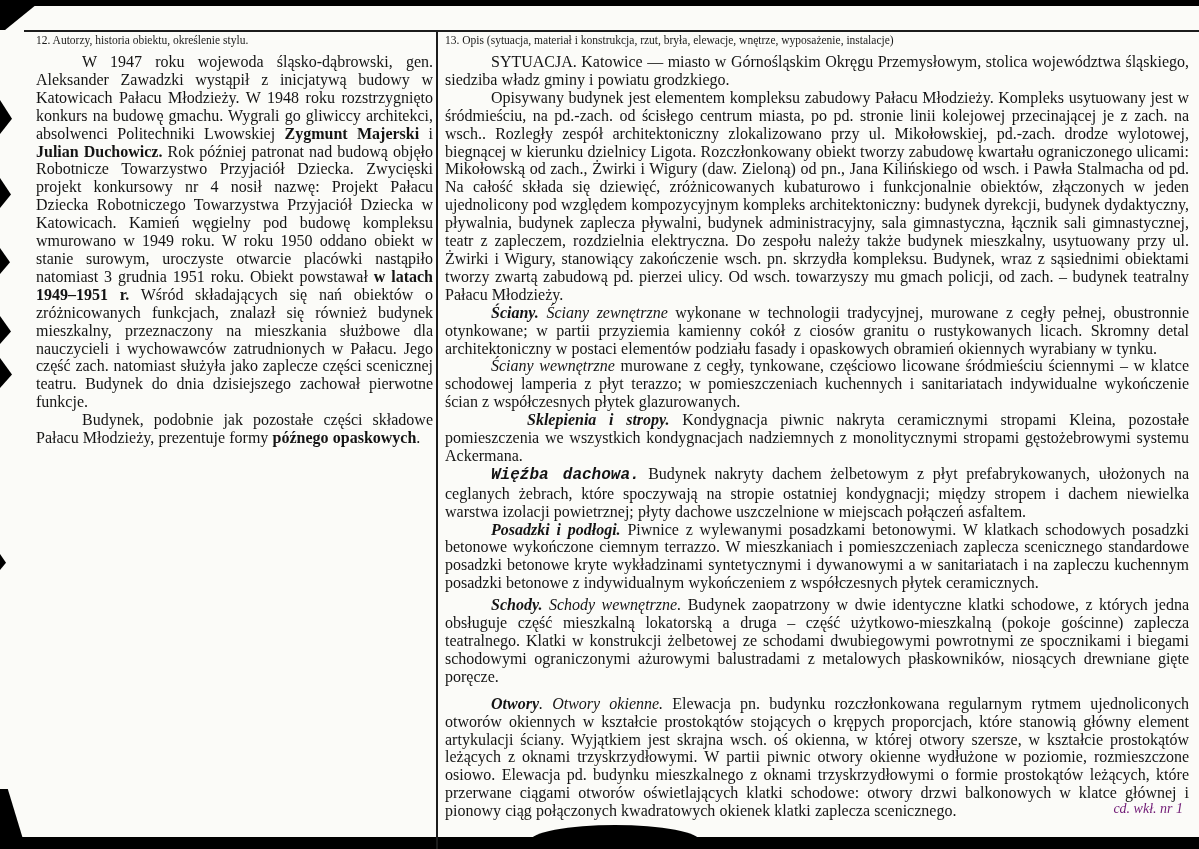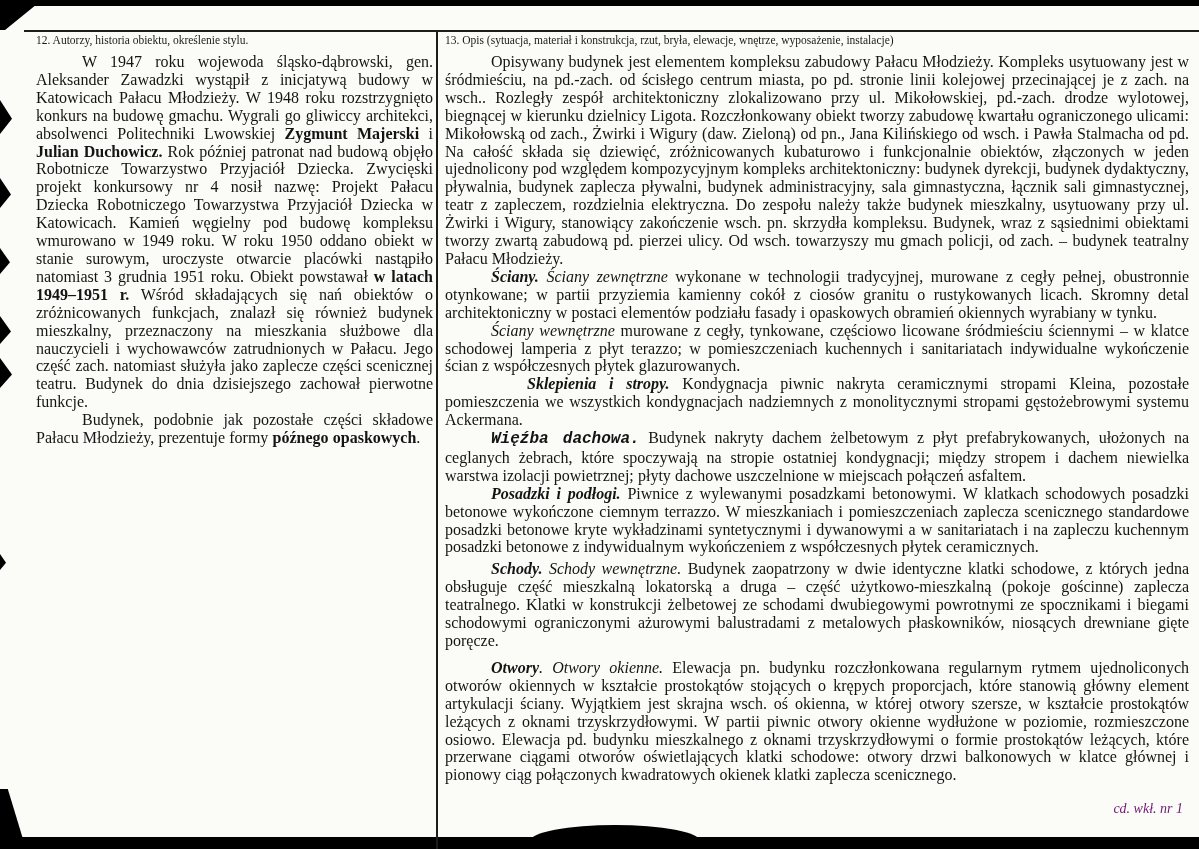--- a/index.html
+++ b/index.html
@@ -83,20 +83,21 @@
     <div class="col-header">12. Autorzy, historia obiektu, określenie stylu.</div>
     <div class="col-body">
         <p class="para"><span>W 1947 roku wojewoda śląsko-dąbrowski, gen. Aleksander Zawadzki wystąpił z inicjatywą budowy w Katowicach Pałacu Młodzieży. W 1948 roku rozstrzygnięto konkurs na budowę gmachu. Wygrali go gliwiccy architekci, absolwenci Politechniki Lwowskiej </span><span style="font-weight: bold;">Zygmunt Majerski</span><span> i </span><span style="font-weight: bold;">Julian Duchowicz.</span><span> Rok później patronat nad budową objęło Robotnicze Towarzystwo Przyjaciół Dziecka. Zwycięski projekt konkursowy nr 4 nosił nazwę: Projekt Pałacu Dziecka Robotniczego Towarzystwa Przyjaciół Dziecka w Katowicach. Kamień węgielny pod budowę kompleksu wmurowano w 1949 roku. W roku 1950 oddano obiekt w stanie surowym, uroczyste otwarcie placówki nastąpiło natomiast 3 grudnia 1951 roku. Obiekt powstawał </span><span style="font-weight: bold;">w latach 1949–1951 r.</span><span> Wśród składających się nań obiektów o zróżnicowanych funkcjach, znalazł się również budynek mieszkalny, przeznaczony na mieszkania służbowe dla nauczycieli i wychowawców zatrudnionych w Pałacu. Jego część zach. natomiast służyła jako zaplecze części scenicznej teatru. Budynek do dnia dzisiejszego zachował pierwotne funkcje.</span></p>
         <p class="para"><span>Budynek, podobnie jak pozostałe części składowe Pałacu Młodzieży, prezentuje formy </span><span style="font-weight: bold;">późnego opaskowych</span><span>.</span></p>
       </div>
   </div>
 
   <div class="col col-right">
     <div class="col-header">13. Opis (sytuacja, materiał i konstrukcja, rzut, bryła, elewacje, wnętrze, wyposażenie, instalacje)</div>
     <div class="col-body">
+        <p class="para"><span>SYTUACJA. Katowice — miasto w Górnośląskim Okręgu Przemysłowym, stolica województwa śląskiego, siedziba władz gminy i powiatu grodzkiego.</span></p>
         <p class="para"><span>Opisywany budynek jest elementem kompleksu zabudowy Pałacu Młodzieży. Kompleks usytuowany jest w śródmieściu, na pd.-zach. od ścisłego centrum miasta, po pd. stronie linii kolejowej przecinającej je z zach. na wsch.. Rozległy zespół architektoniczny zlokalizowano przy ul. Mikołowskiej, pd.-zach. drodze wylotowej, biegnącej w kierunku dzielnicy Ligota. Rozczłonkowany obiekt tworzy zabudowę kwartału ograniczonego ulicami: Mikołowską od zach., Żwirki i Wigury (daw. Zieloną) od pn., Jana Kilińskiego od wsch. i Pawła Stalmacha od pd. Na całość składa się dziewięć, zróżnicowanych kubaturowo i funkcjonalnie obiektów, złączonych w jeden ujednolicony pod względem kompozycyjnym kompleks architektoniczny: budynek dyrekcji, budynek dydaktyczny, pływalnia, budynek zaplecza pływalni, budynek administracyjny, sala gimnastyczna, łącznik sali gimnastycznej, teatr z zapleczem, rozdzielnia elektryczna. Do zespołu należy także budynek mieszkalny, usytuowany przy ul. Żwirki i Wigury, stanowiący zakończenie wsch. pn. skrzydła kompleksu. Budynek, wraz z sąsiednimi obiektami tworzy zwartą zabudową pd. pierzei ulicy. Od wsch. towarzyszy mu gmach policji, od zach. – budynek teatralny Pałacu Młodzieży.</span></p>
         <p class="para"><span style="font-weight: bold; font-style: italic;">Ściany.</span><span> </span><span style="font-style: italic;">Ściany zewnętrzne</span><span> wykonane w technologii tradycyjnej, murowane z cegły pełnej, obustronnie otynkowane; w partii przyziemia kamienny cokół z ciosów granitu o rustykowanych licach. Skromny detal architektoniczny w postaci elementów podziału fasady i opaskowych obramień okiennych wyrabiany w tynku.</span></p>
         <p class="para"><span style="font-style: italic; margin-top: 20px;">Ściany wewnętrzne</span><span> murowane z cegły, tynkowane, częściowo licowane śródmieściu ściennymi – w klatce schodowej lamperia z płyt terazzo; w pomieszczeniach kuchennych i sanitariatach indywidualne wykończenie ścian z współczesnych płytek glazurowanych.</span></p>
         <p class="para"><span style="font-weight: bold; font-style: italic; margin-left: 36px;">Sklepienia i stropy.</span><span> Kondygnacja piwnic nakryta ceramicznymi stropami Kleina, pozostałe pomieszczenia we wszystkich kondygnacjach nadziemnych z monolitycznymi stropami gęstożebrowymi systemu Ackermana.</span></p>
         <p class="para"><span style="font-weight: bold; font-style: italic; font-family: Liberation Mono, monospace;">Więźba dachowa.</span><span> Budynek nakryty dachem żelbetowym z płyt prefabrykowanych, ułożonych na ceglanych żebrach, które spoczywają na stropie ostatniej kondygnacji; między stropem i dachem niewielka warstwa izolacji powietrznej; płyty dachowe uszczelnione w miejscach połączeń asfaltem.</span></p>
         <p class="para"><span style="font-weight: bold; font-style: italic;">Posadzki i podłogi.</span><span> Piwnice z wylewanymi posadzkami betonowymi. W klatkach schodowych posadzki betonowe wykończone ciemnym terrazzo. W mieszkaniach i pomieszczeniach zaplecza scenicznego standardowe posadzki betonowe kryte wykładzinami syntetycznymi i dywanowymi a w sanitariatach i na zapleczu kuchennym posadzki betonowe z indywidualnym wykończeniem z współczesnych płytek ceramicznych.</span></p>
         <p class="para" style="margin-top: 4px;"><span style="font-weight: bold; font-style: italic;">Schody.</span><span> </span><span style="font-style: italic;">Schody wewnętrzne.</span><span> Budynek zaopatrzony w dwie identyczne klatki schodowe, z których jedna obsługuje część mieszkalną lokatorską a druga – część użytkowo-mieszkalną (pokoje gościnne) zaplecza teatralnego. Klatki w konstrukcji żelbetowej ze schodami dwubiegowymi powrotnymi ze spocznikami i biegami schodowymi ograniczonymi ażurowymi balustradami z metalowych płaskowników, niosących drewniane gięte poręcze.</span></p>
         <p class="para" style="margin-top: 9px;"><span style="font-weight: bold; font-style: italic;">Otwory</span><span style="font-style: italic;">. </span><span style="font-style: italic;">Otwory okienne.</span><span> Elewacja pn. budynku rozczłonkowana regularnym rytmem ujednoliconych otworów okiennych w kształcie prostokątów stojących o krępych proporcjach, które stanowią główny element artykulacji ściany. Wyjątkiem jest skrajna wsch. oś okienna, w której otwory szersze, w kształcie prostokątów leżących z oknami trzyskrzydłowymi. W partii piwnic otwory okienne wydłużone w poziomie, rozmieszczone osiowo. Elewacja pd. budynku mieszkalnego z oknami trzyskrzydłowymi o formie prostokątów leżących, które przerwane ciągami otworów oświetlających klatki schodowe: otwory drzwi balkonowych w klatce głównej i pionowy ciąg połączonych kwadratowych okienek klatki zaplecza scenicznego.</span></p>
       </div>
   </div>

